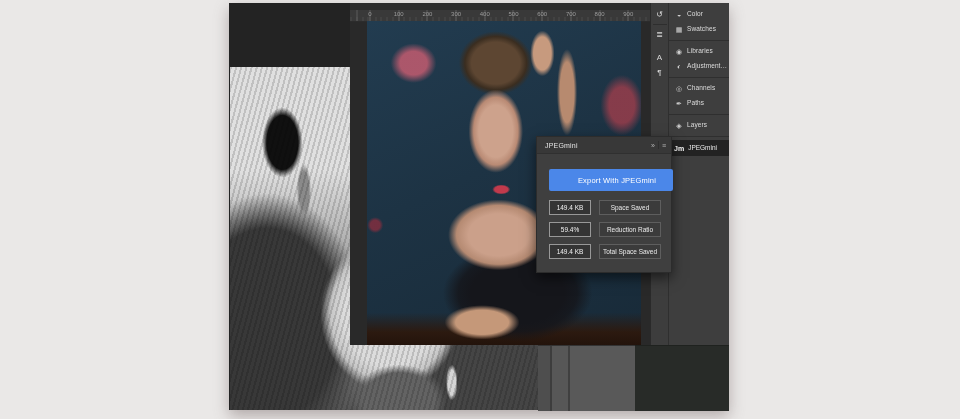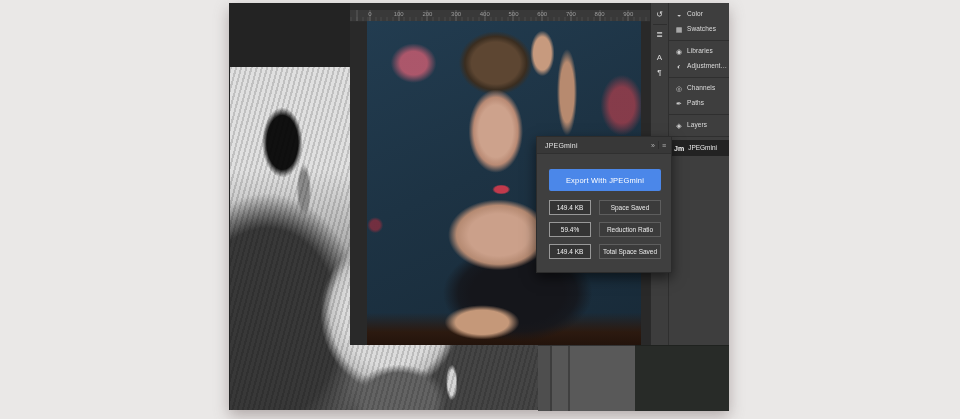--- a/index.html
+++ b/index.html
@@ -82,21 +82,21 @@
 
   
   .jm-panel{position:absolute;left:536px;top:136px;width:136px;height:137px;background:#3f3f3f;
     border:1px solid #2c2c2c;box-sizing:border-box;box-shadow:0 5px 12px rgba(0,0,0,.55);z-index:6;}
   .jm-header{height:16px;background:#383838;border-bottom:1px solid #303030;display:flex;align-items:center;}
   .jm-tab{font-size:7px;color:#e4e4e4;padding:0 8px;letter-spacing:.2px;}
   .jm-head-icons{margin-left:auto;display:flex;align-items:center;gap:3px;padding-right:5px;color:#b5b5b5;}
   .jm-head-icons .hicon{font-size:7px;line-height:1;cursor:default;}
   .jm-head-divider{width:1px;height:8px;background:#2d2d2d;}
   .jm-export{position:absolute;left:12px;top:32px;width:112px;height:22px;background:#4b87e9;border-radius:2px;
-    color:#fff;font-size:7.5px;display:flex;align-items:center;justify-content:center;letter-spacing:.2px;cursor:pointer;}
+    color:#fff;font-size:7.5px;display:flex;align-items:center;justify-content:center;letter-spacing:.2px;cursor:pointer;padding-left:12px;}
   .jm-row{position:absolute;left:12px;width:112px;height:15px;display:flex;justify-content:space-between;}
   .jm-row.r0{top:63px;} .jm-row.r1{top:85px;} .jm-row.r2{top:107px;}
   .jm-value{width:42px;box-sizing:border-box;border:1px solid #989898;background:#343434;color:#f2f2f2;
     font-size:6.5px;display:flex;align-items:center;justify-content:center;}
   .jm-label{width:62px;box-sizing:border-box;border:1px solid #5e5e5e;background:#3b3b3b;color:#eaeaea;
     font-size:6.5px;display:flex;align-items:center;justify-content:center;white-space:nowrap;}
 </style>
 </head>
 <body>
 

